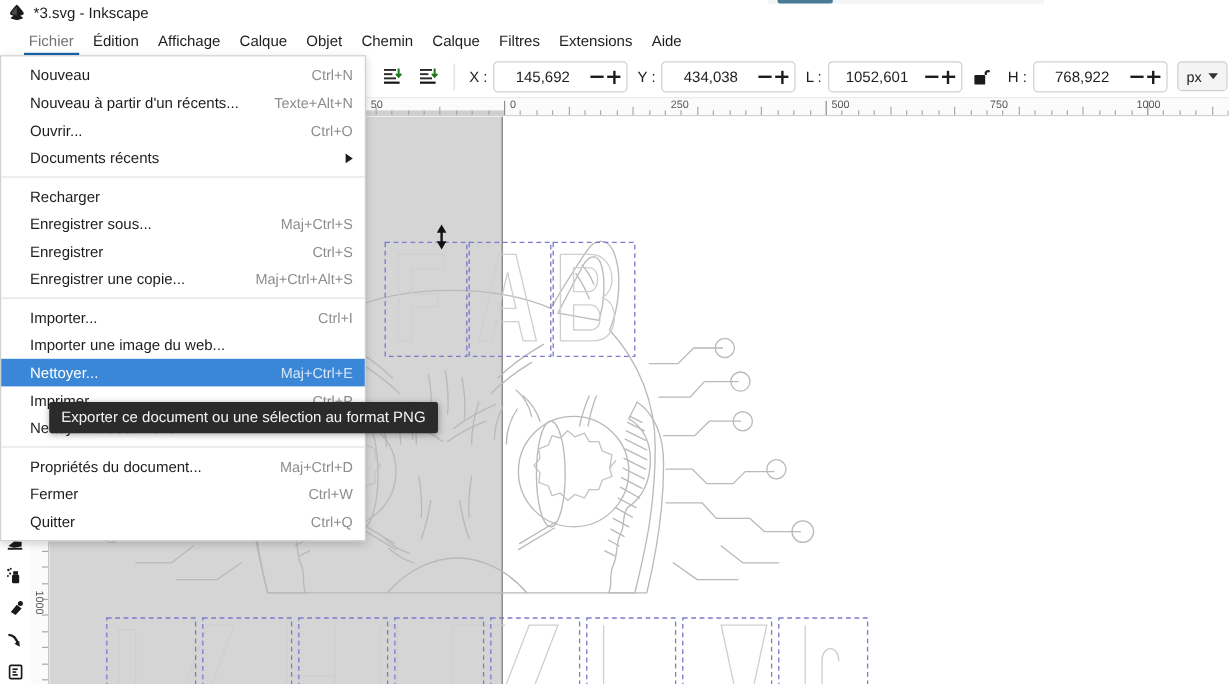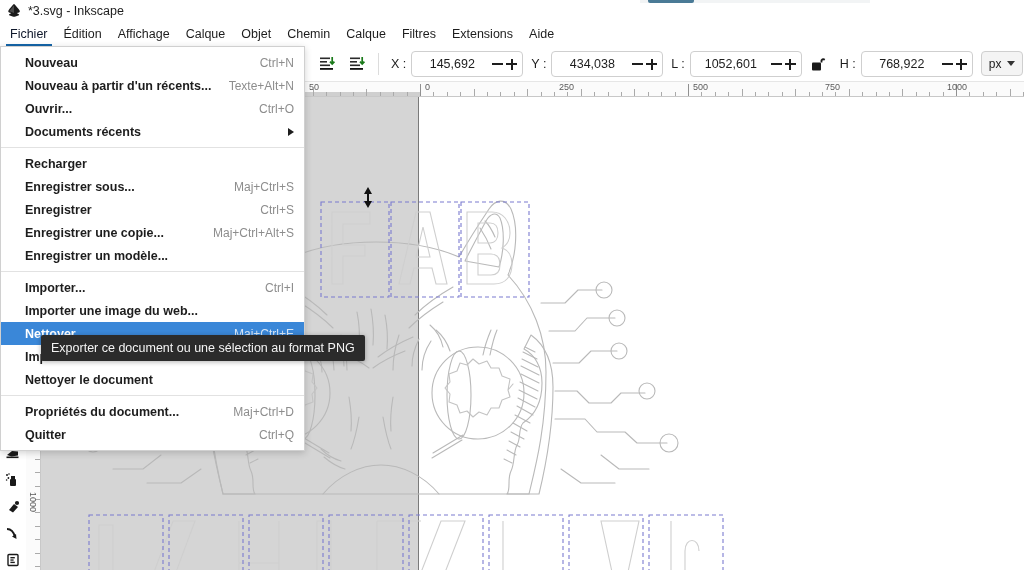--- a/index.html
+++ b/index.html
@@ -36,21 +36,21 @@
     position: absolute; top: 22px; left: 0; width: 1024px; height: 24px;
     background: #ffffff;
     display: flex; align-items: stretch;
     padding-left: 2px;
   }
   .menu-item {
     display: flex; align-items: center; padding: 0 8px;
     font-size: 12.5px; color: #1d1d1d; white-space: nowrap; cursor: default;
     position: relative;
   }
-  .menu-item.active { color: #0f172a; }
+  .menu-item.active { color: #737373; margin-left: 14px; }
   .menu-item.active::after {
     content: ""; position: absolute; left: 4px; right: 4px; bottom: 0;
     height: 2px; background: #1565a8;
   }
 
   
   .optbar {
     position: absolute; top: 46px; left: 0; width: 1024px; height: 36px;
     background: #ffffff;
     display: flex; align-items: center;
@@ -156,21 +156,21 @@
     background: #ffffff; border: 1px solid #d0d0d0;
     box-shadow: 0 2px 7px rgba(0,0,0,0.18);
     padding: 4px 0; z-index: 40;
   }
   .mrow {
     display: flex; align-items: center; height: 23px;
     padding: 0 10px 0 24px; font-size: 12.5px; color: #1d1d1d; white-space: nowrap;
     position: relative;
   }
   .mrow.highlight { background: #3a87d8; color: #ffffff; }
-  .mrow .m-label { flex: 1 1 auto; font-weight: bold; }
+  .mrow .m-label { flex: 1 1 auto; }
   .mrow .m-accel { color: #8d8d8d; font-size: 12px; margin-left: 16px; }
   .mrow.highlight .m-accel { color: #d6e6f7; }
   .m-arrow {
     width: 0; height: 0; margin-left: 12px;
     border-top: 4.5px solid transparent; border-bottom: 4.5px solid transparent;
     border-left: 6px solid #1d1d1d;
   }
   .m-sep { height: 1px; background: #e2e2e2; margin: 4px 0; }
 
   
@@ -669,23 +669,20 @@
         <span class="m-accel">Maj+Ctrl+S</span>
       </div>
       <div class="mrow">
         <span class="m-label">Enregistrer</span>
         <span class="m-accel">Ctrl+S</span>
       </div>
       <div class="mrow">
         <span class="m-label">Enregistrer une copie...</span>
         <span class="m-accel">Maj+Ctrl+Alt+S</span>
       </div>
-      <div class="mrow">
-        <span class="m-label">Enregistrer un modèle...</span>
-      </div>
       <div class="m-sep"></div>
       <div class="mrow">
         <span class="m-label">Importer...</span>
         <span class="m-accel">Ctrl+I</span>
       </div>
       <div class="mrow">
         <span class="m-label">Importer une image du web...</span>
       </div>
       <div class="mrow highlight">
         <span class="m-label">Nettoyer...</span>
@@ -697,20 +694,24 @@
       </div>
       <div class="mrow">
         <span class="m-label">Nettoyer le document</span>
       </div>
       <div class="m-sep"></div>
       <div class="mrow">
         <span class="m-label">Propriétés du document...</span>
         <span class="m-accel">Maj+Ctrl+D</span>
       </div>
       <div class="mrow">
+        <span class="m-label">Fermer</span>
+        <span class="m-accel">Ctrl+W</span>
+      </div>
+      <div class="mrow">
         <span class="m-label">Quitter</span>
         <span class="m-accel">Ctrl+Q</span>
       </div>
     </div>
 
   <div class="tooltip">Exporter ce document ou une sélection au format PNG</div>
 
 </div>
 
 </body></html>

